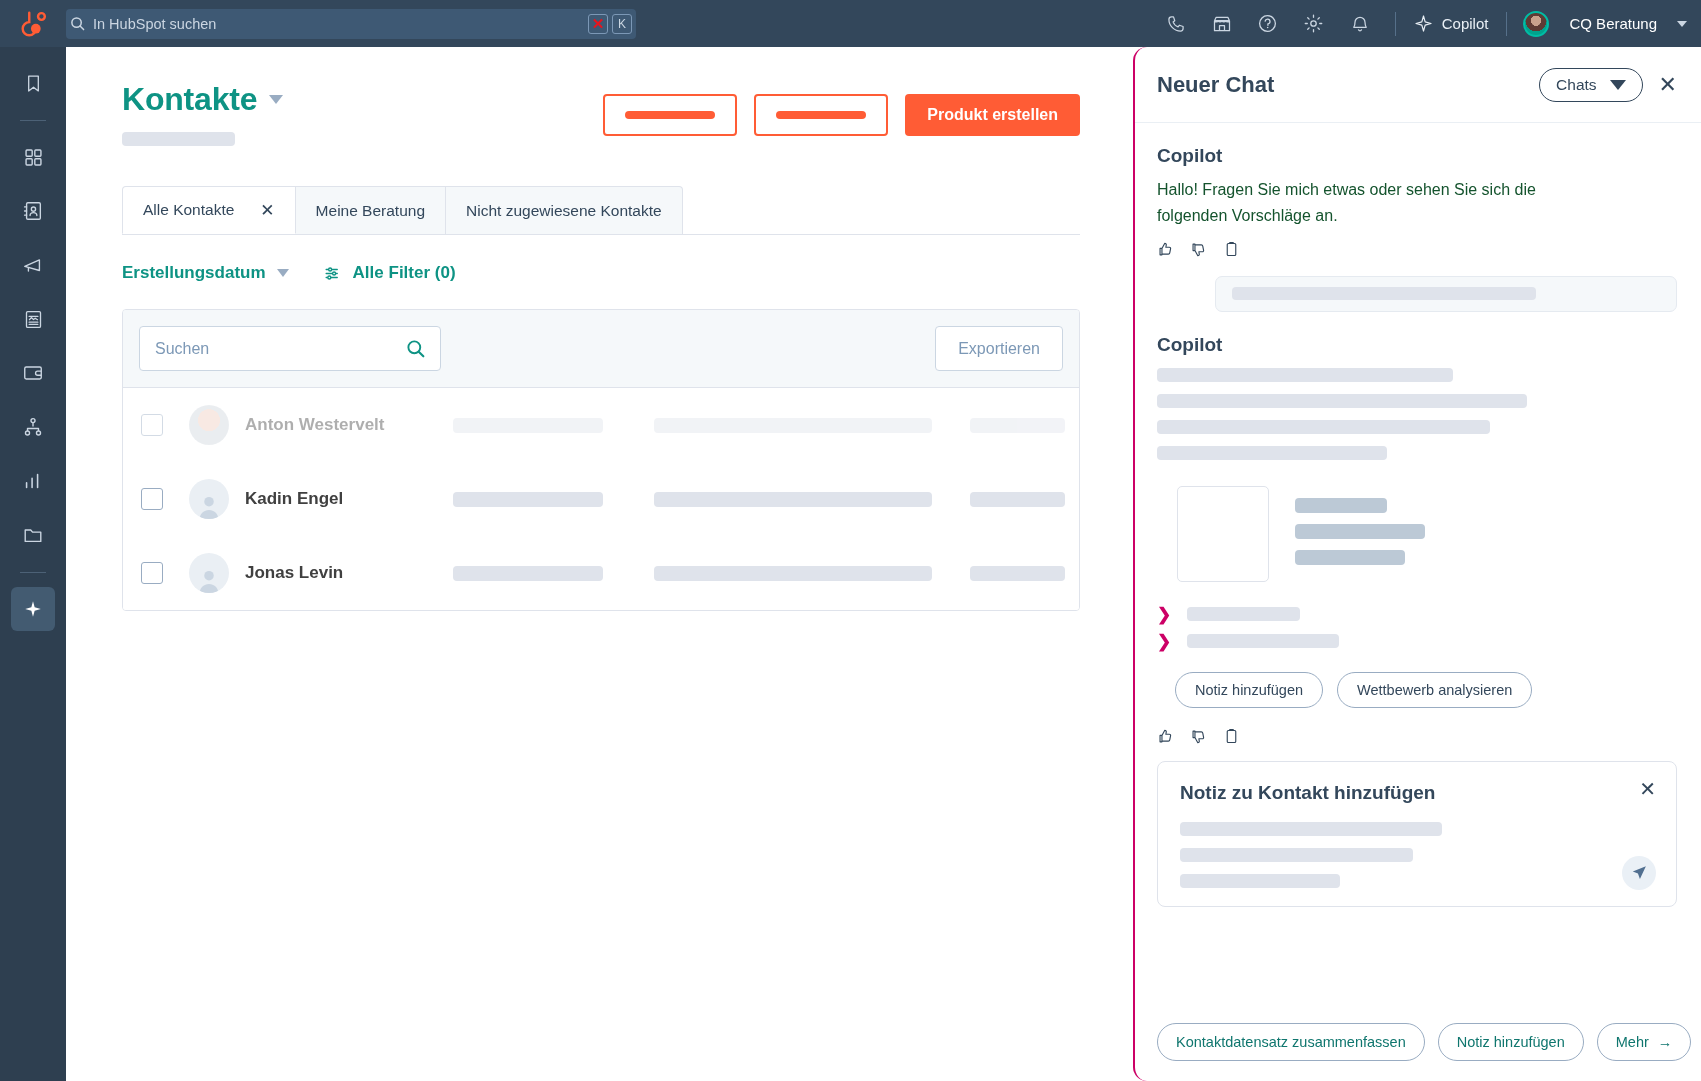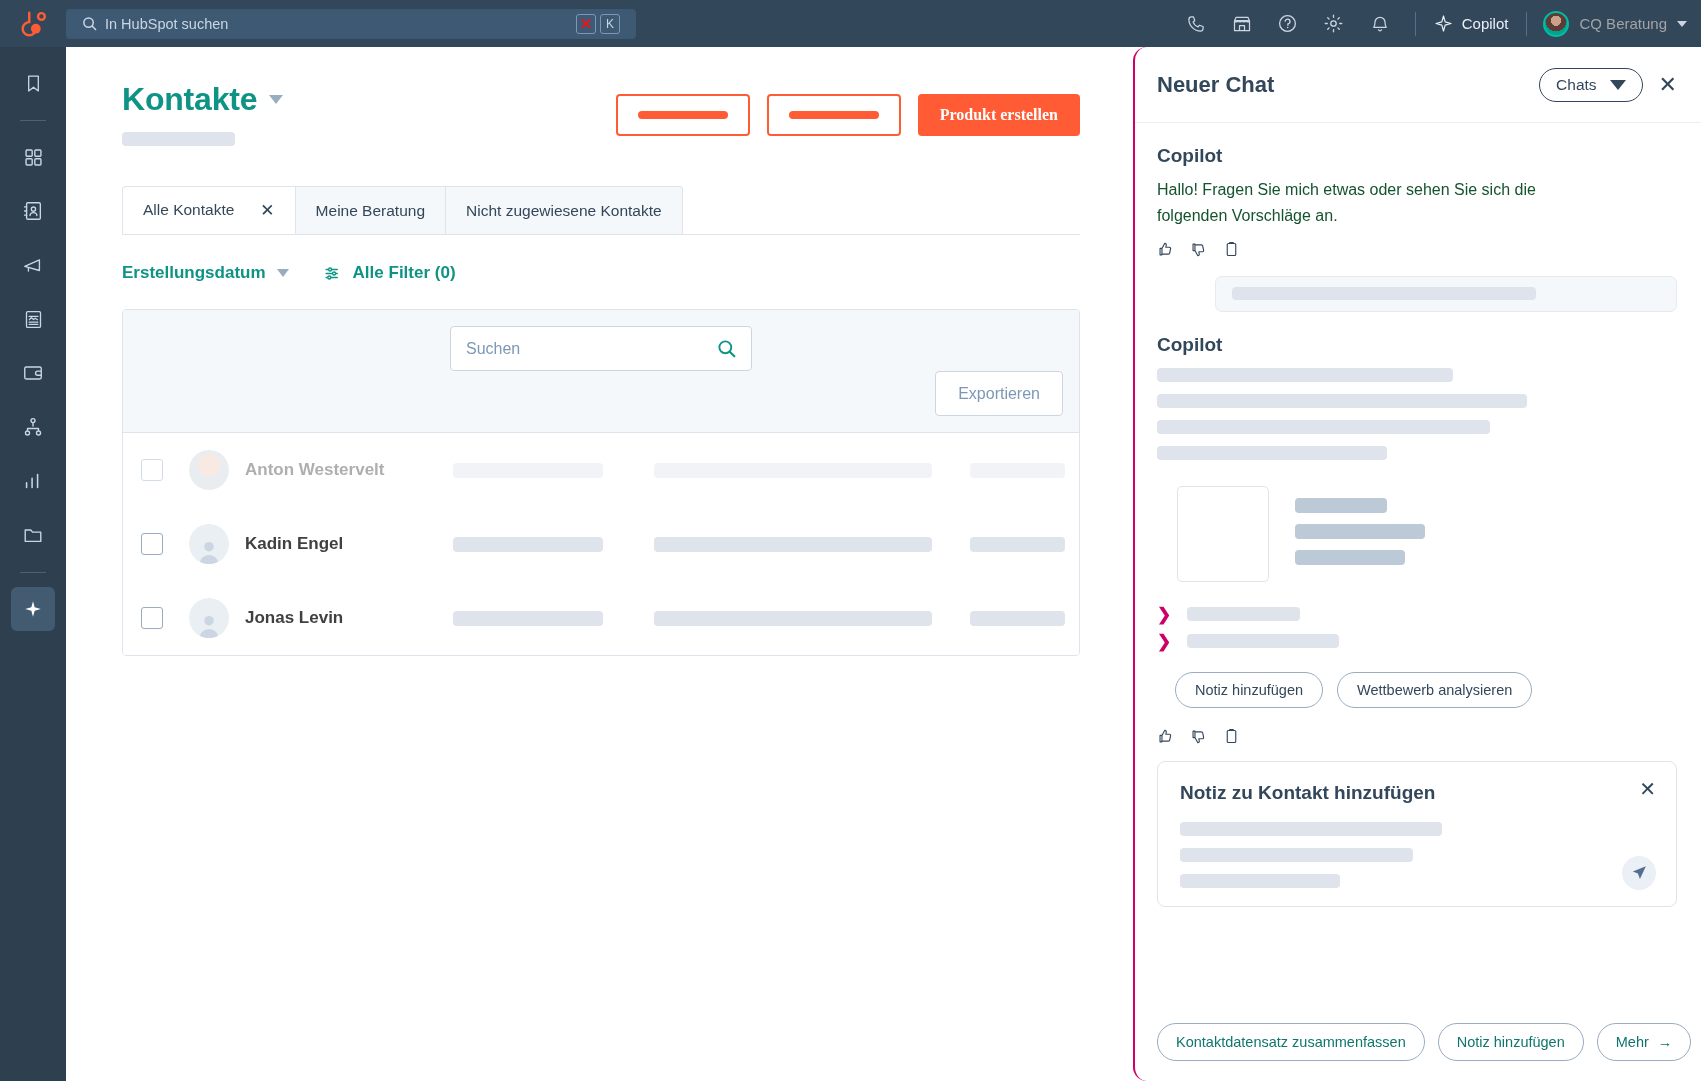--- a/index.html
+++ b/index.html
@@ -12,39 +12,39 @@
   #app { position: relative; width: 1701px; height: 1081px; }
 
   
   .topnav {
     position: absolute; top: 0; left: 0; width: 1701px; height: 47px;
     background: #33475b; display: flex; align-items: center;
   }
   .hs-logo { width: 66px; height: 47px; display: flex; align-items: center; justify-content: center; }
   .global-search {
     width: 570px; height: 30px; background: #3e5974; border-radius: 4px;
-    display: flex; align-items: center; padding: 0 16px; gap: 8px;
+    display: flex; align-items: center; padding: 0 4px; gap: 8px;
   }
   .global-search .ph { color: #cbd6e2; font-size: 14.5px; flex: 1; }
   .kbd-group { display: flex; align-items: center; gap: 4px; }
   .kbd {
     width: 20px; height: 20px; border: 1px solid #7c98b6; border-radius: 3px;
     display: flex; align-items: center; justify-content: center;
     font-size: 12px; color: #cbd6e2;
   }
   .kbd.red { color: #e8141e; font-weight: bold; font-size: 15px; }
   .topnav-right {
     margin-left: auto; display: flex; align-items: center; gap: 0; padding-right: 14px;
   }
   .nav-icon {
     width: 46px; height: 47px; display: flex; align-items: center; justify-content: center;
   }
   .nav-div { width: 1px; height: 24px; background: #56708a; margin: 0 12px; }
   .copilot-btn { display: flex; align-items: center; gap: 9px; color: #eaf0f6; font-size: 15px; padding: 0 6px; }
-  .account { display: flex; align-items: center; gap: 10px; color: #a3a3a3; font-size: 15px; padding-left: 4px;}
+  .account { display: flex; align-items: center; gap: 20px; color: #ffffff; font-size: 15px; padding-left: 4px;}
   .avatar-sm {
     width: 26px; height: 26px; border-radius: 50%;
     background: radial-gradient(circle at 50% 35%, #c9a18c 0 28%, #5e3b34 29% 58%, #00a38d 59% 100%);
     border: 2px solid #00bda5;
   }
   .caret-sm { width: 0; height: 0; border-left: 5px solid transparent; border-right: 5px solid transparent; border-top: 6px solid #cbd6e2; }
 
   
   .rail {
     position: absolute; top: 47px; left: 0; width: 66px; height: 1034px;
@@ -62,21 +62,21 @@
     background: #ffffff; padding: 34px 0 0 0; overflow: hidden;
   }
   .main-inner { padding: 0 56px 0 56px; }
   .page-head { display: flex; align-items: flex-start; }
   .page-title-wrap { display: flex; flex-direction: column; text-align: center; }
   .page-title-row { display: flex; align-items: center; gap: 12px; }
   .page-title { font-size: 32px; font-weight: bold; color: #0e9384; letter-spacing: -.2px; }
   .caret-title { width: 0; height: 0; border-left: 7px solid transparent; border-right: 7px solid transparent; border-top: 9px solid #99acc2; }
   .skeleton { background: #dfe3eb; border-radius: 4px; }
   .title-sub { width: 113px; height: 14px; margin-top: 14px; }
-  .head-actions { margin-left: auto; display: flex; align-items: flex-end; gap: 17px; padding-top: 13px; font-family: Liberation Serif, serif; }
+  .head-actions { margin-left: auto; display: flex; align-items: flex-end; gap: 17px; padding-top: 13px; }
   .btn-ghost-orange {
     width: 134px; height: 42px; border: 2px solid #ff5c35; border-radius: 4px; background: #fff;
     display: flex; align-items: center; justify-content: center;
   }
   .btn-ghost-orange .bar { width: 90px; height: 8px; border-radius: 4px; background: #ff5c35; }
   .btn-primary {
     height: 42px; padding: 0 22px; background: #ff5c35; border-radius: 4px; color: #fff;
     font-size: 16px; font-weight: bold; display: flex; align-items: center; justify-content: center;
   }
 
@@ -92,21 +92,21 @@
   .tab.active { background: #fff; border-bottom: 1px solid #fff; margin-bottom: -1px; }
   .tab .x { font-size: 17px; color: #33475b; line-height: 1; }
 
   
   .filter-row { display: flex; align-items: center; gap: 34px; margin-top: 28px; }
   .filter-link { display: flex; align-items: center; gap: 11px; color: #0e9384; font-size: 17px; font-weight: bold; }
   .caret-f { width: 0; height: 0; border-left: 6px solid transparent; border-right: 6px solid transparent; border-top: 8px solid #99acc2; }
 
   
   .table-card { margin-top: 26px; border: 1px solid #dfe3eb; border-radius: 4px; overflow: hidden; }
-  .table-toolbar { background: #f5f8fa; display: flex; align-items: center; padding: 16px; border-bottom: 1px solid #dfe3eb; flex-direction: column;}
+  .table-toolbar { background: #f5f8fa; display: flex; align-items: center; padding: 16px; border-bottom: 1px solid #dfe3eb;}
   .search-box {
     width: 302px; height: 45px; background: #fff; border: 1px solid #cbd6e2; border-radius: 4px;
     display: flex; align-items: center; padding: 0 15px; gap: 8px;
   }
   .search-box span { flex: 1; color: #7c98b6; font-size: 16px; }
   .tool-btns { margin-left: auto; display: flex; gap: 16px; }
   .btn-outline {
     height: 45px; padding: 0 22px; border: 1px solid #cbd6e2; border-radius: 4px; background: #fff;
     color: #7c98b6; font-size: 16px; display: flex; align-items: center; justify-content: center;
   }

